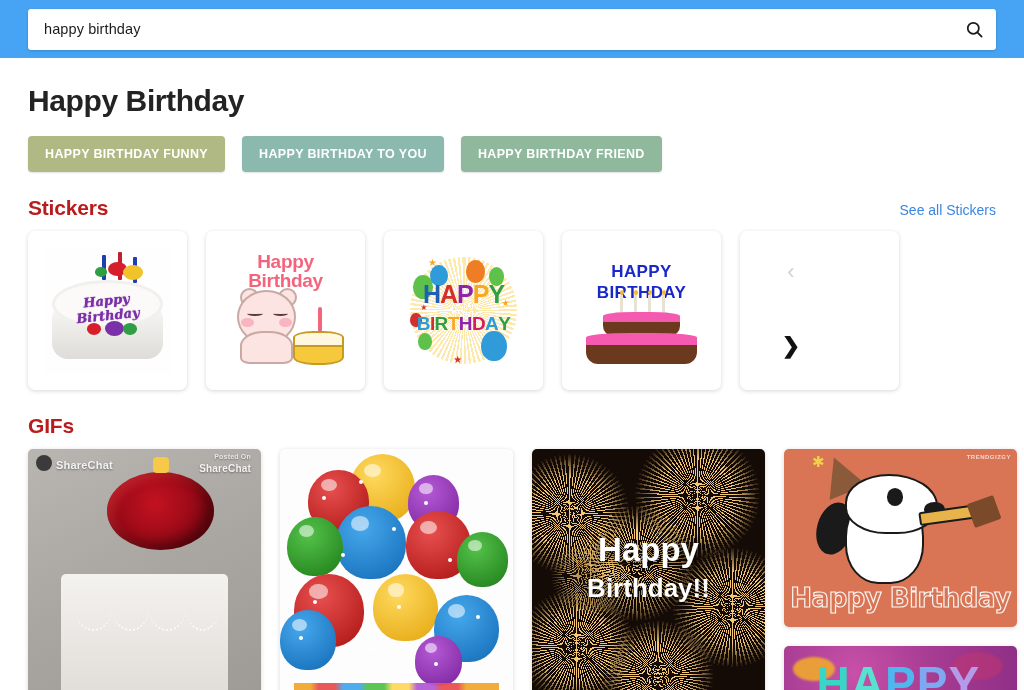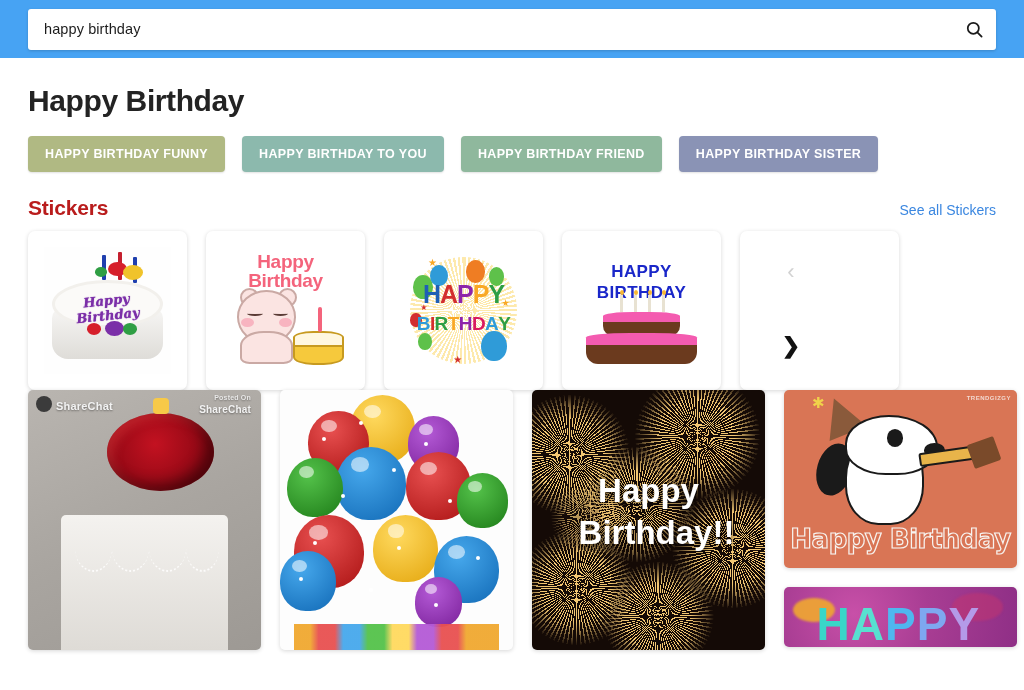--- a/index.html
+++ b/index.html
@@ -412,21 +412,20 @@
 </div>
 
 <div class="page">
 
   <h1 class="page-title">Happy Birthday</h1>
 
   <div class="tags">
     <button class="tag" style="background: rgb(176, 185, 131);">HAPPY BIRTHDAY FUNNY</button>
     <button class="tag" style="background: rgb(140, 185, 173);">HAPPY BIRTHDAY TO YOU</button>
     <button class="tag" style="background: rgb(143, 184, 157);">HAPPY BIRTHDAY FRIEND</button>
-    <button class="tag" style="background: rgb(138, 147, 181);">HAPPY BIRTHDAY SISTER</button>
   </div>
 
   <div class="section-head">
     <h2 class="section-title">Stickers</h2>
     <a class="see-all">See all Stickers</a>
   </div>
 
   <div class="sticker-row">
 
 
@@ -512,20 +511,23 @@
         <div class="pcake-bi"></div>
       </div>
     </div>
 
     <div class="nav-card">
       <button class="nav-arrow nav-prev">‹</button>
       <button class="nav-arrow nav-next">❯</button>
     </div>
   </div>
 
+  <div class="section-head">
+    <h2 class="section-title">GIFs</h2>
+  </div>
 
   <div class="gif-grid">
 
     <div class="gif-col">
       <div class="gif-card" style="width:233px;height:260px;">
         <div class="fill rosecake-bg"></div>
         <div class="rc-tier"></div>
         <div class="rc-swag" style="left:20%;bottom:30%;width:16%;"></div>
         <div class="rc-swag" style="left:36%;bottom:30%;width:16%;"></div>
         <div class="rc-swag" style="left:52%;bottom:30%;width:16%;"></div>
@@ -576,21 +578,21 @@
       <div class="gif-card" style="width:233px;height:260px;">
         <div class="fill fw-bg"></div>
         <div class="fw" style="left:-10%;top:2%;width:52%;height:46%;"></div>
         <div class="fw" style="left:44%;top:-6%;width:54%;height:48%;"></div>
         <div class="fw" style="left:20%;top:22%;width:50%;height:44%;"></div>
         <div class="fw" style="left:60%;top:38%;width:52%;height:46%;"></div>
         <div class="fw" style="left:-6%;top:54%;width:50%;height:44%;"></div>
         <div class="fw" style="left:30%;top:66%;width:48%;height:42%;"></div>
         <div class="fw" style="left:8%;top:34%;width:34%;height:30%;opacity:.7;"></div>
         <div class="fw-text" style="top:32%;font-size:33px;">Happy</div>
-        <div class="fw-text" style="top:48%;font-size:33px;margin-left:8px;">Birthday!!</div>
+        <div class="fw-text" style="top:48%;font-size:26px;">Birthday!!</div>
       </div>
     </div>
 
     <div class="gif-col">
       <div class="gif-card" style="width:233px;height:178px;">
         <div class="fill snoopy-bg"></div>
         <div class="sn-wm">TRENDGIZGY</div>
         <div class="sn-hat"></div>
         <div style="position:absolute;left:12%;top:2%;color:#f0d24a;font-size:15px;">✱</div>
         <div class="sn-ear"></div>

